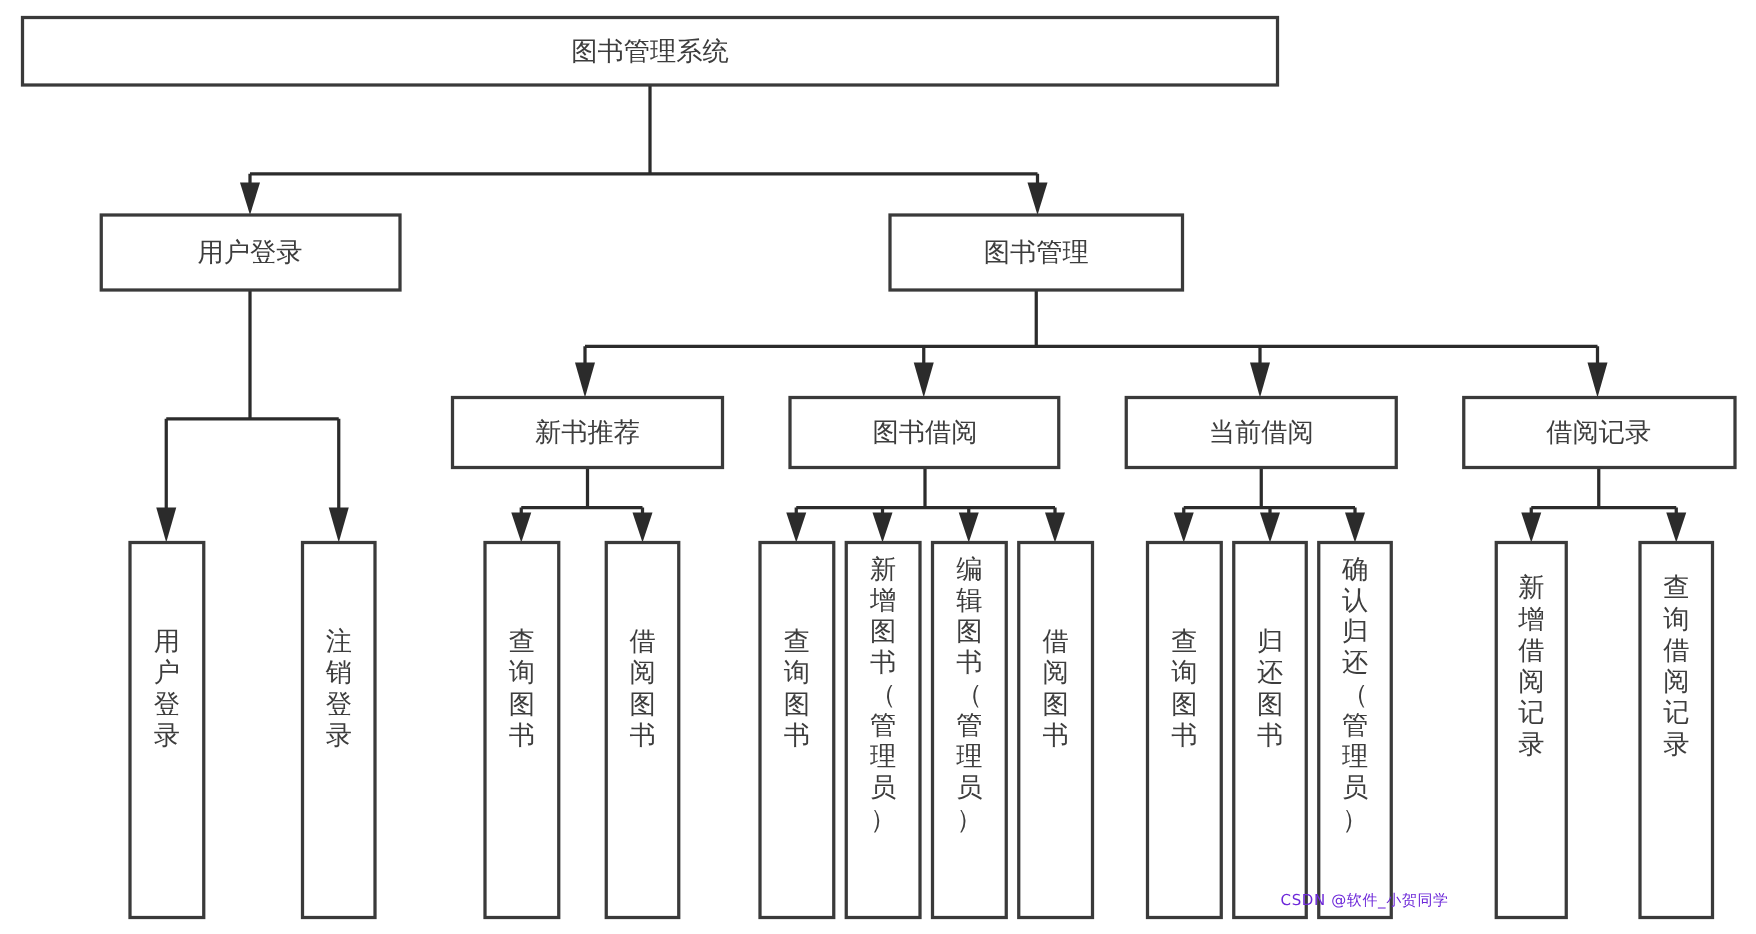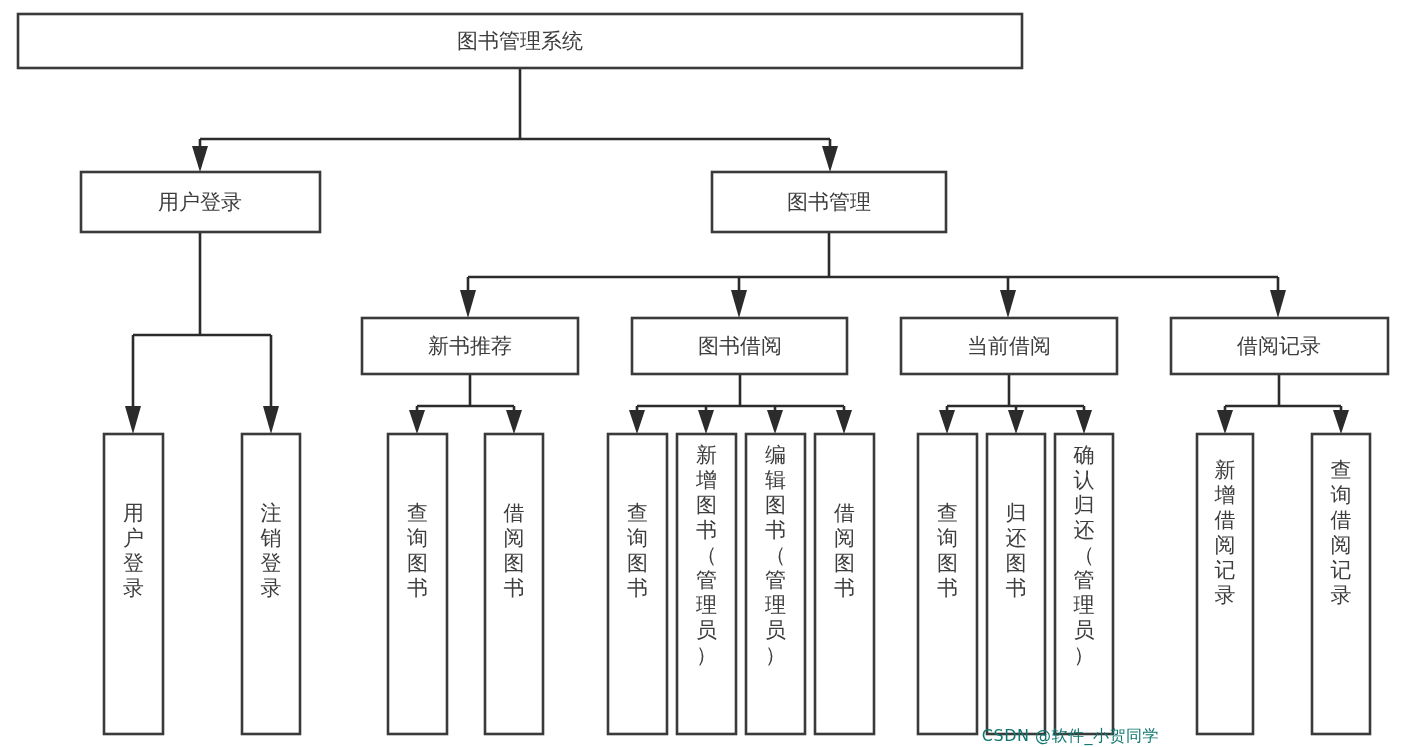--- a/index.html
+++ b/index.html
@@ -52,24 +52,24 @@
   }
   .node-label-v {
     fill: #3d3d3d;
     font-family: "DejaVu Sans", "Liberation Sans", sans-serif;
     font-size: 21px;
     text-anchor: middle;
   }
   .watermark {
     position: absolute;
     right: 10px;
-    bottom: 0;
-    font-family: "DejaVu Sans", "Liberation Sans", sans-serif;
-    font-size: 16px;
-    color: #0f766e;
+    bottom: 18px;
+    font-family: "DejaVu Sans", "Liberation Sans", sans-serif;
+    font-size: 12px;
+    color: #6d28d9;
     letter-spacing: 0.5px;
     white-space: nowrap;
     pointer-events: none;
   }
 </style>
 </head>
 <body>
 
 <div id="diagram-root">
 

